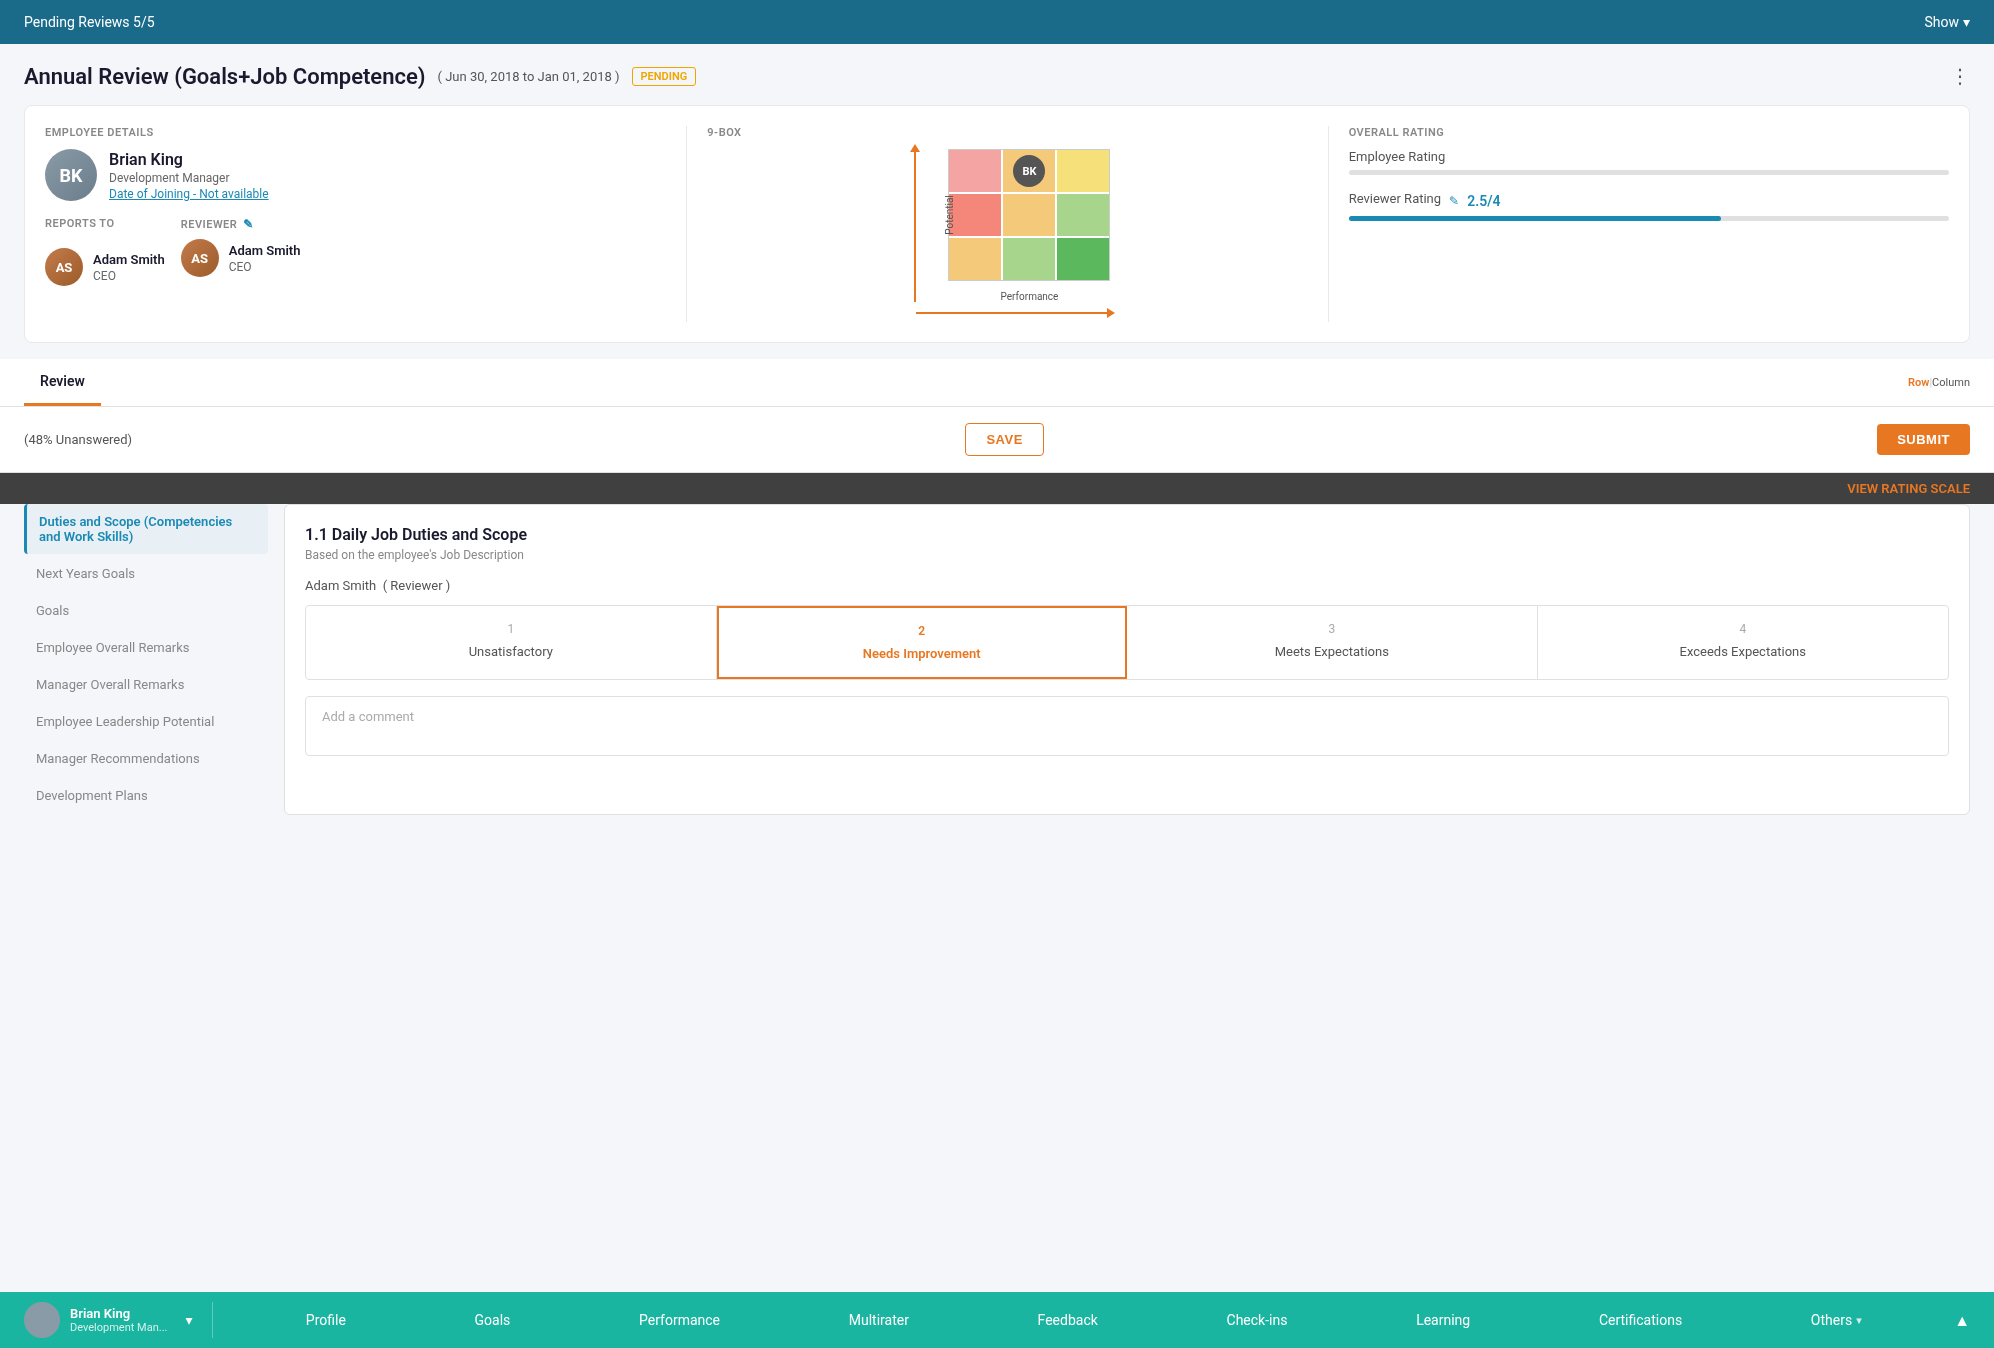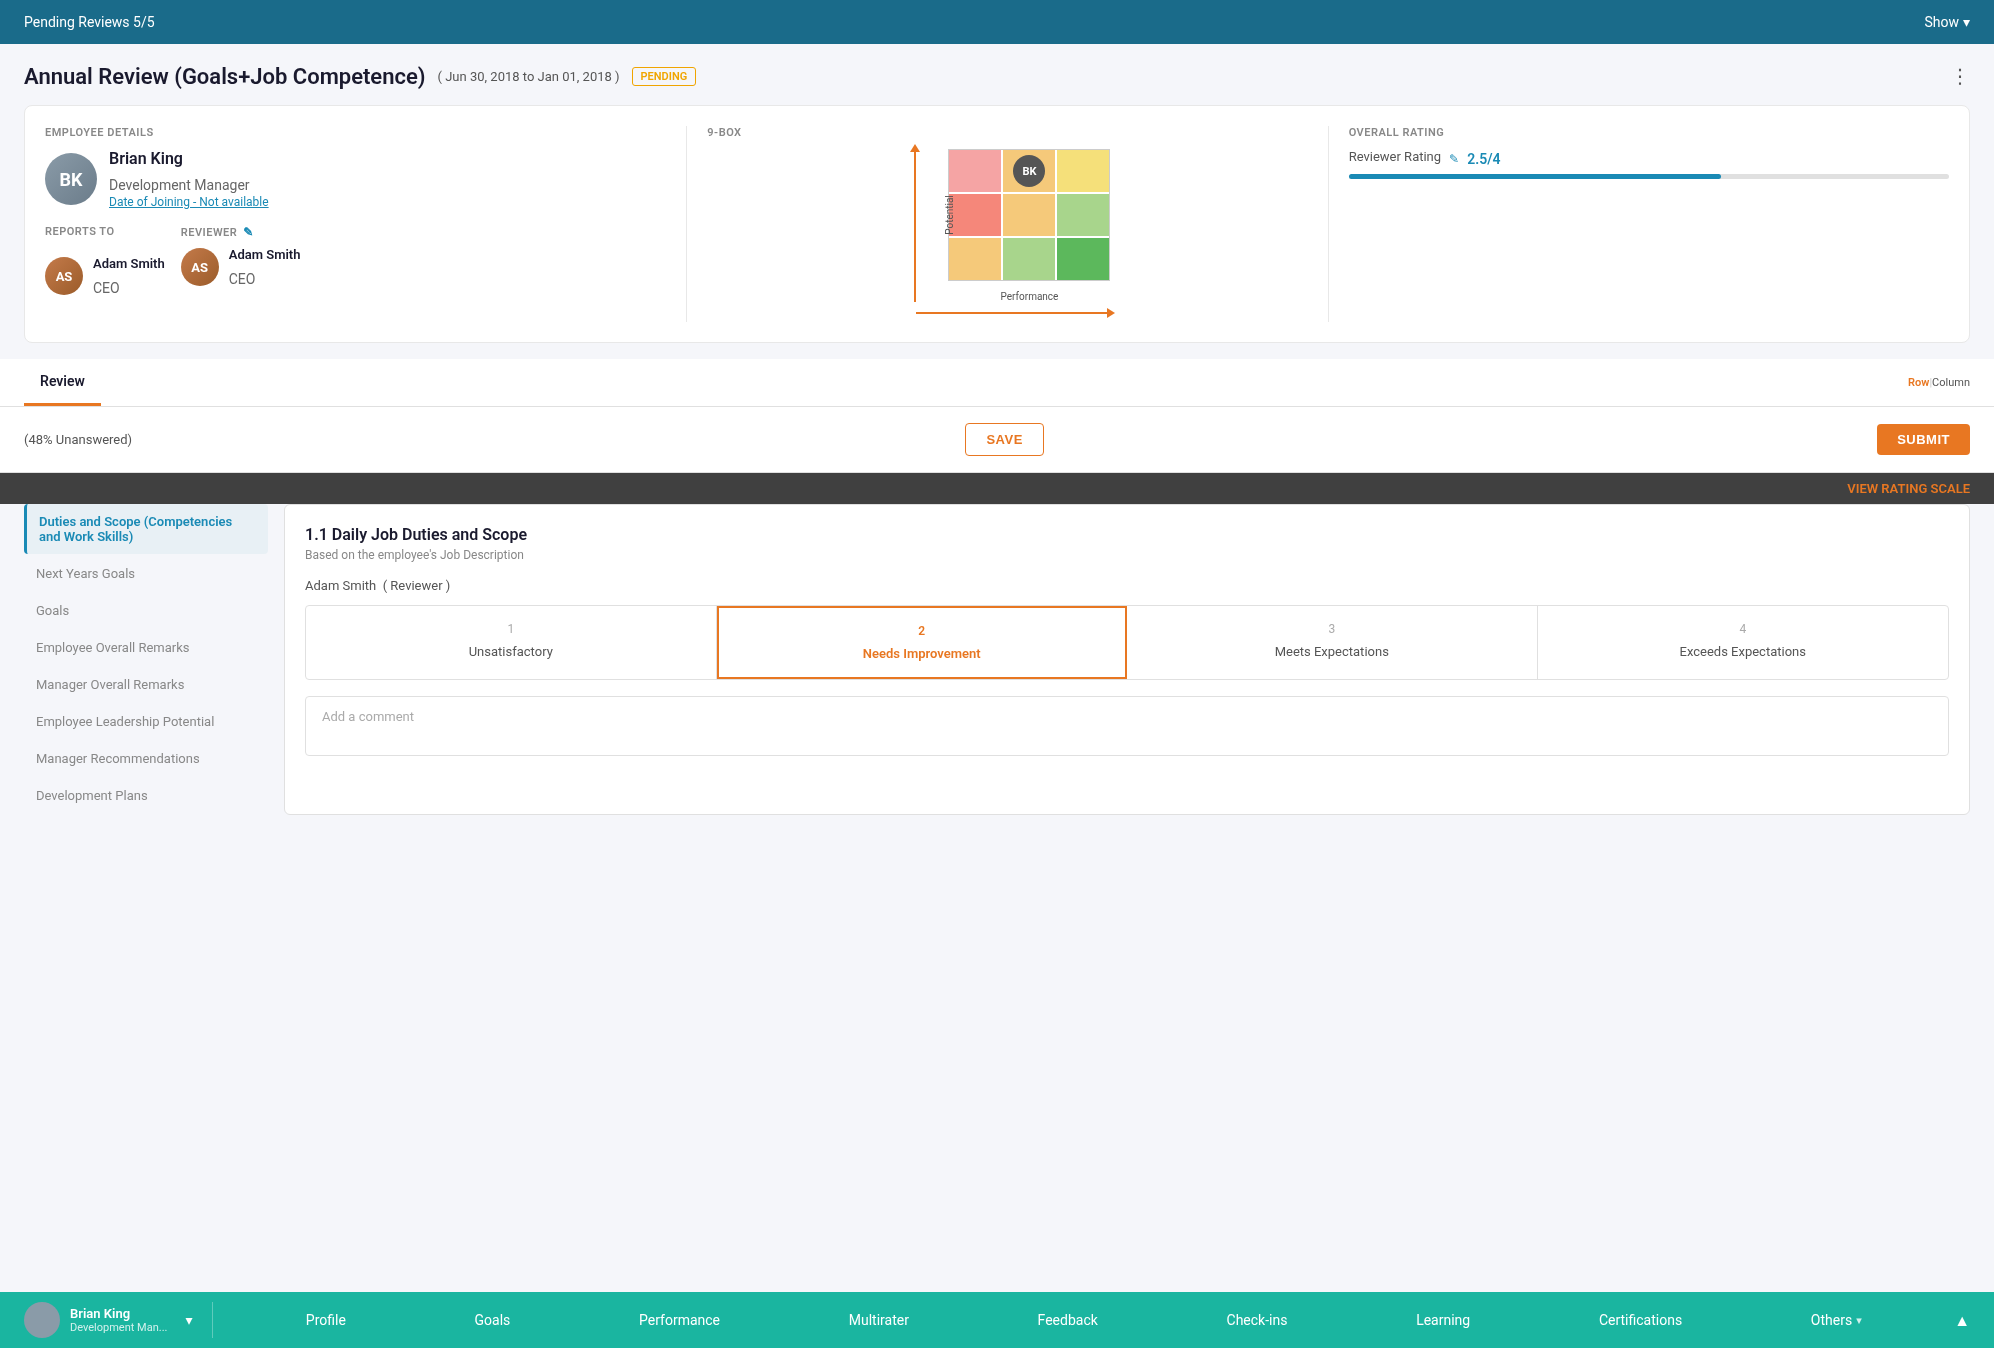--- a/index.html
+++ b/index.html
@@ -113,23 +113,23 @@
       width: 38px;
       height: 38px;
       font-size: 13px;
     }
     .employee-name {
       font-size: 16px;
       font-weight: 600;
       color: #1a1a2e;
     }
     .employee-role {
-      font-size: 14px;
+      font-size: 12px;
       color: #666;
-      margin-top: 9px;
+      margin-top: 2px;
     }
     .join-date {
       font-size: 12px;
       color: #1a8ab5;
       margin-top: 2px;
       text-decoration: underline;
       cursor: pointer;
     }
     .reports-reviewer {
       display: flex;
@@ -670,20 +670,26 @@
             <div class="nine-box-cell cell-r3c3"></div>
           </div>
         </div>
         <div style="text-align:center; margin-left:20px; font-size:10px; color:#555;">Performance</div>
       </div>
     </div>
 
     <div class="overall-rating-section">
       <div class="section-label">OVERALL RATING</div>
       <div class="rating-item">
+        <div class="rating-label">Employee Rating</div>
+        <div class="rating-bar">
+          <div class="rating-bar-fill" style="width:0%"></div>
+        </div>
+      </div>
+      <div class="rating-item">
         <div class="reviewer-rating-row">
           <span class="rating-label">Reviewer Rating</span>
           <span class="edit-rating-icon">✎</span>
           <span class="reviewer-rating-value">2.5/4</span>
         </div>
         <div class="rating-bar">
           <div class="rating-bar-fill" style="width:62%"></div>
         </div>
       </div>
     </div>

